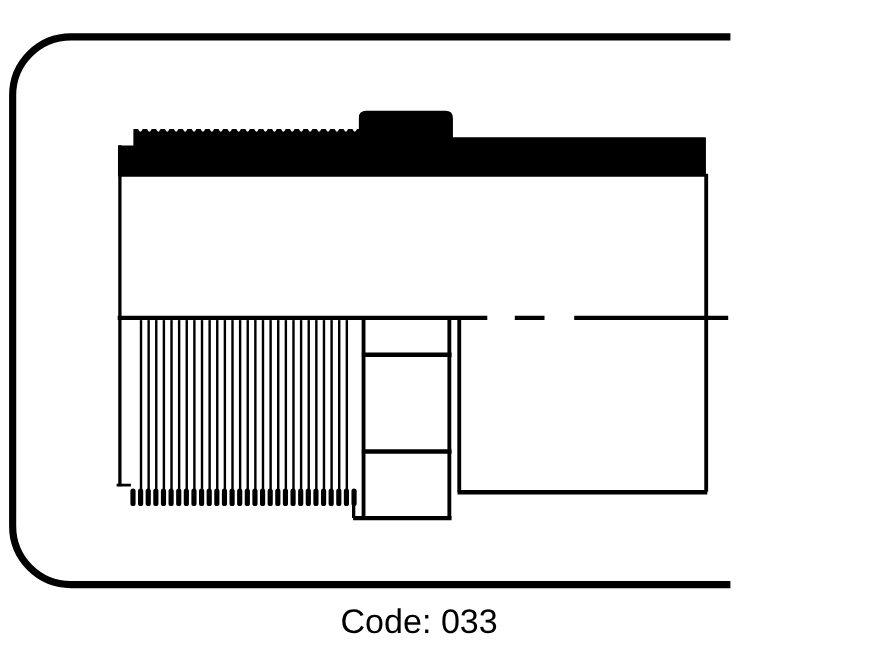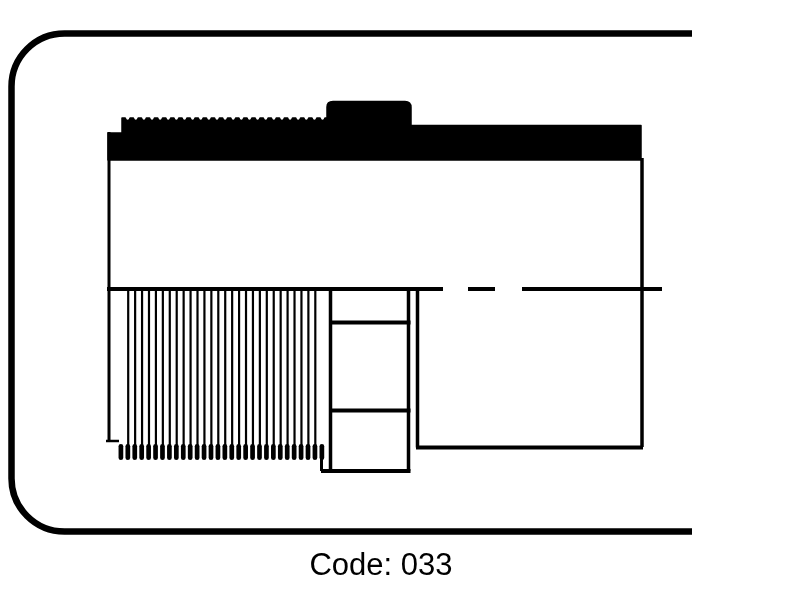--- a/index.html
+++ b/index.html
@@ -7,21 +7,20 @@
     padding: 0;
     background: #ffffff;
   }
   .stage {
     position: relative;
     width: 664px;
     height: 604px;
     background: var(--paper, #ffffff);
     overflow: hidden;
     color: var(--ink, #000000);
-    padding-left: 28px;
   }
   .stage svg {
     position: absolute;
     top: 0;
     left: 0;
     display: block;
   }
   .caption {
     position: absolute;
     top: 549px;

